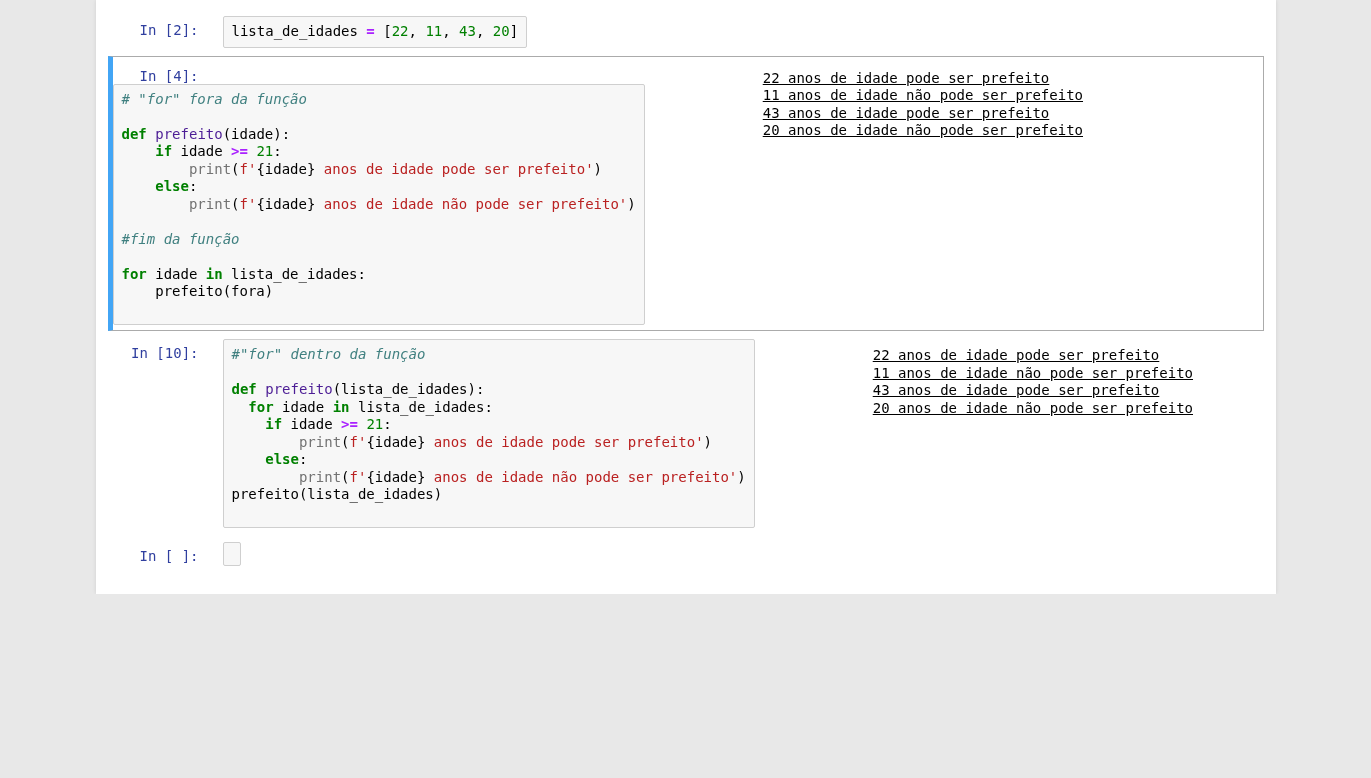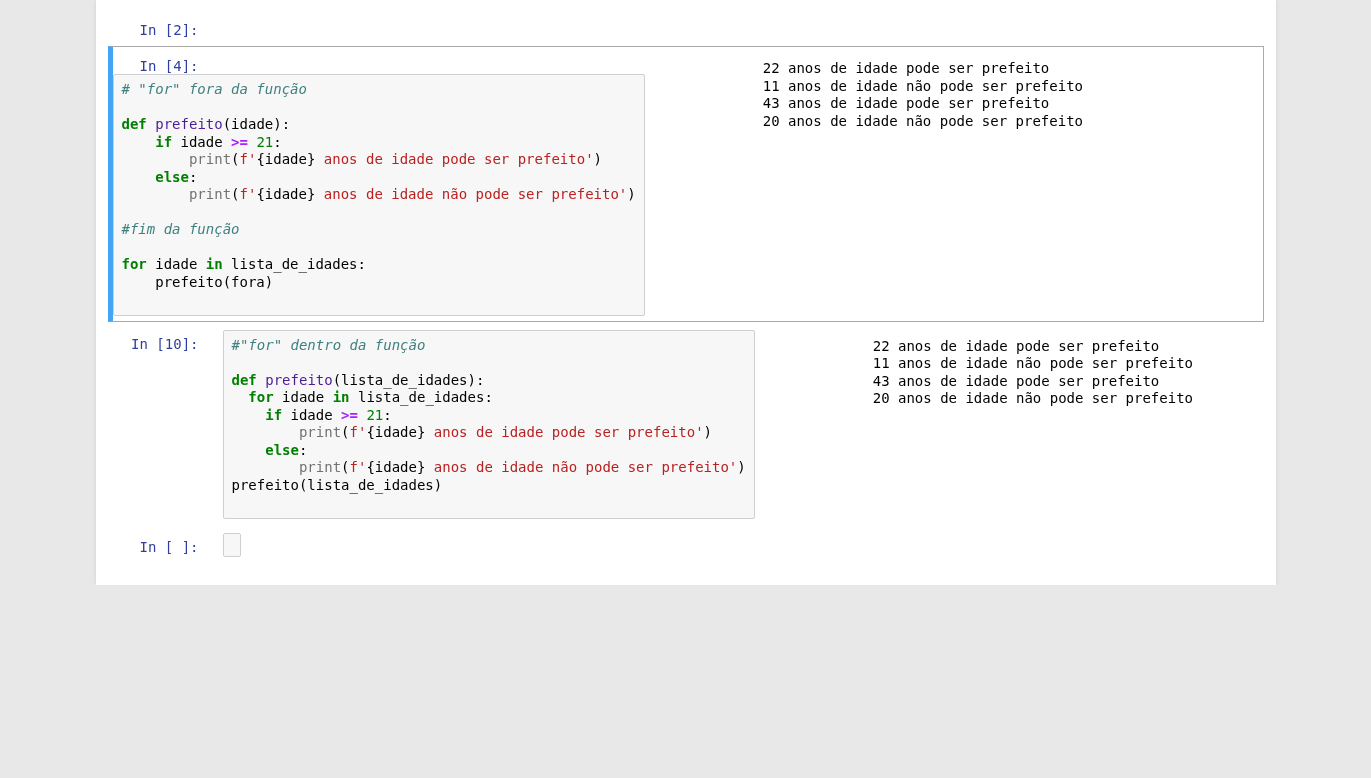--- a/index.html
+++ b/index.html
@@ -57,20 +57,21 @@
       font-size: 14px;
       line-height: 1.25em;
       white-space: pre;
       overflow-x: auto;
       color: #000;
     }
     .output-area {
       display: flex;
       flex-direction: row;
       margin-top: 4px;
+      text-decoration: underline;
     }
     .output-prompt-col {
       width: 110px;
       min-width: 110px;
     }
     .output-text {
       flex: 1;
       font-family: "DejaVu Sans Mono", Menlo, Consolas, monospace;
       font-size: 14px;
       line-height: 1.25em;
@@ -93,20 +94,23 @@
       min-height: 24px;
     }
   </style>
 </head>
 <body>
 
 <div class="notebook-container" id="notebook">
     <div class="cell">
       <div style="display: flex; flex-direction: row; align-items: flex-start;">
         <div class="prompt-col input-prompt">In [2]:</div>
+        <div class="content-col">
+          <div class="code-input"><span class="c-name">lista_de_idades </span><span class="c-op">=</span><span class="c-punct"> [</span><span class="c-num">22</span><span class="c-punct">, </span><span class="c-num">11</span><span class="c-punct">, </span><span class="c-num">43</span><span class="c-punct">, </span><span class="c-num">20</span><span class="c-punct">]</span></div>
+        </div>
       </div>
     </div>
     <div class="cell selected">
       <div style="display: flex; flex-direction: column; align-items: flex-start;">
         <div class="prompt-col input-prompt">In [4]:</div>
         <div class="content-col">
           <div class="code-input"><span class="c-comment"># "for" fora da função</span>
 
 <span class="c-keyword">def</span><span class="c-punct"> </span><span class="c-def">prefeito</span><span class="c-punct">(idade):</span>
 <span class="c-punct">    </span><span class="c-keyword">if</span><span class="c-name"> idade </span><span class="c-op">&gt;=</span><span class="c-punct"> </span><span class="c-num">21</span><span class="c-punct">:</span>

